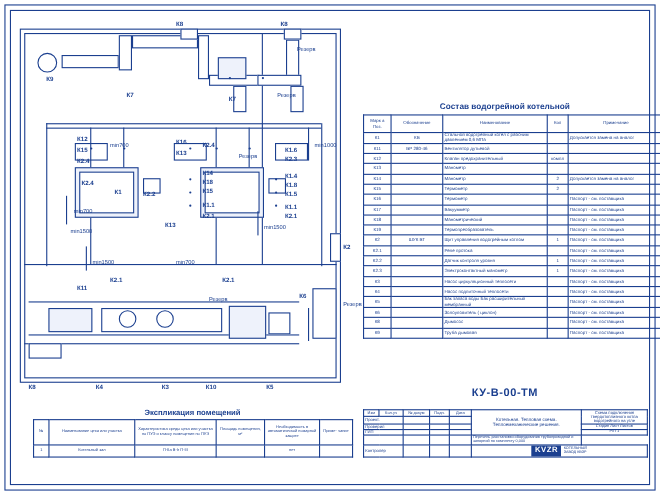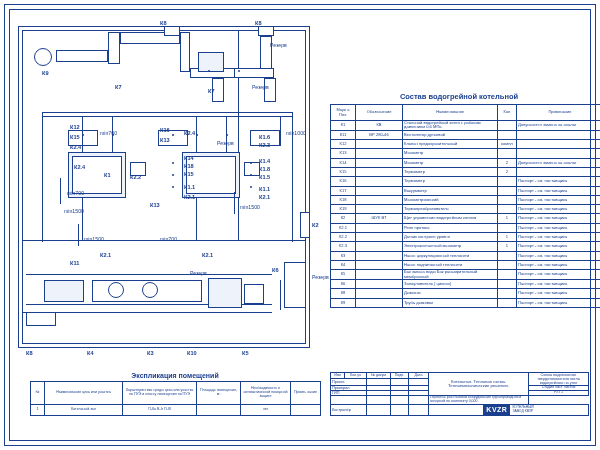--- a/index.html
+++ b/index.html
@@ -338,20 +338,21 @@
             <td class="c">К9</td>
             <td class="c"></td>
             <td class="l">Труба дымовая</td>
             <td class="c"></td>
             <td class="l">Паспорт - см. поставщика</td>
           </tr>
         </tbody>
     </table>
   </div>
 
+  <div class="code">КУ-В-00-ТМ</div>
 
   <div class="expl">
     <div class="etitle">Экспликация помещений</div>
     <table class="ex">
       <colgroup>
           <col style="width:14px">
           <col style="width:78px">
           <col style="width:74px">
           <col style="width:44px">
           <col style="width:50px">

